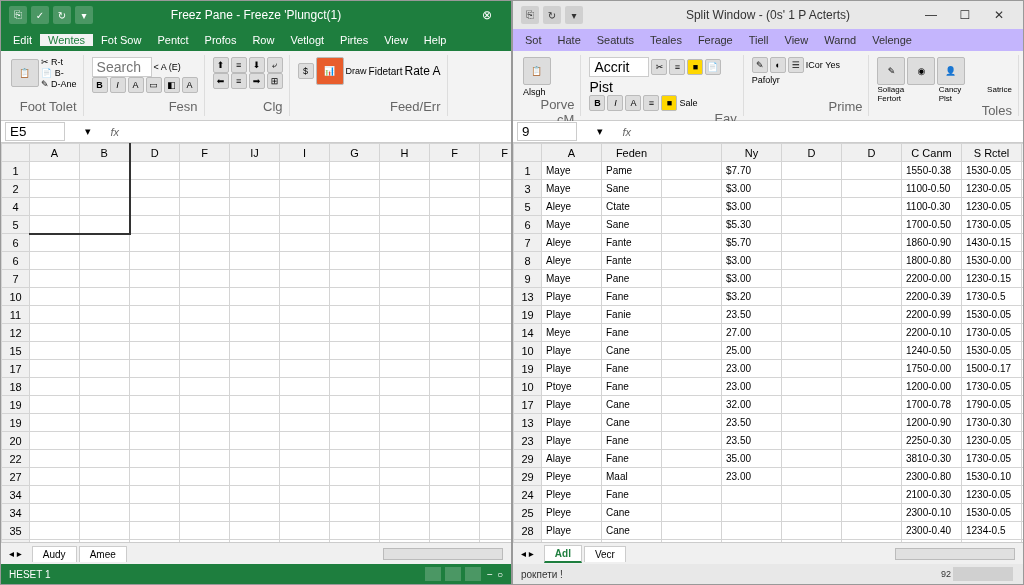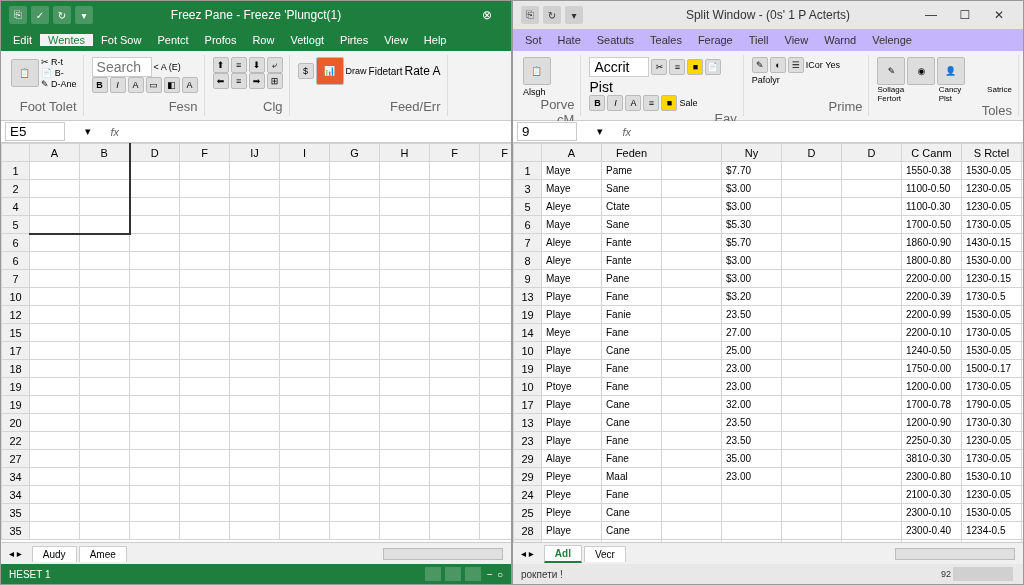--- a/index.html
+++ b/index.html
@@ -270,20 +270,33 @@
             <td class=""></td>
             <td class=""></td>
             <td class=""></td>
             <td class=""></td>
             <td class=""></td>
             <td class=""></td>
             <td class=""></td>
             <td class=""></td>
           </tr>
           <tr>
+            <th class="rowhdr">11</th>
+            <td class=""></td>
+            <td class=""></td>
+            <td class=""></td>
+            <td class=""></td>
+            <td class=""></td>
+            <td class=""></td>
+            <td class=""></td>
+            <td class=""></td>
+            <td class=""></td>
+            <td class=""></td>
+          </tr>
+          <tr>
             <th class="rowhdr">12</th>
             <td class=""></td>
             <td class=""></td>
             <td class=""></td>
             <td class=""></td>
             <td class=""></td>
             <td class=""></td>
             <td class=""></td>
             <td class=""></td>
             <td class=""></td>

